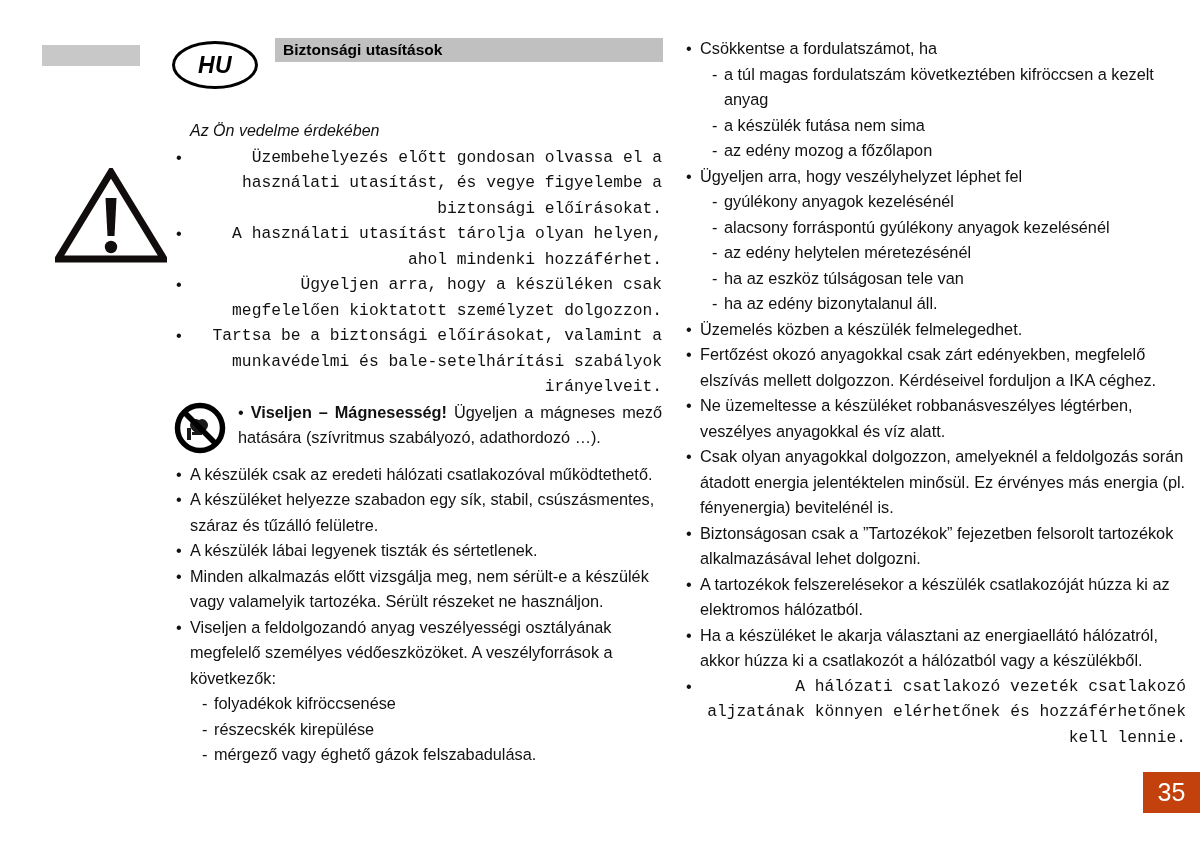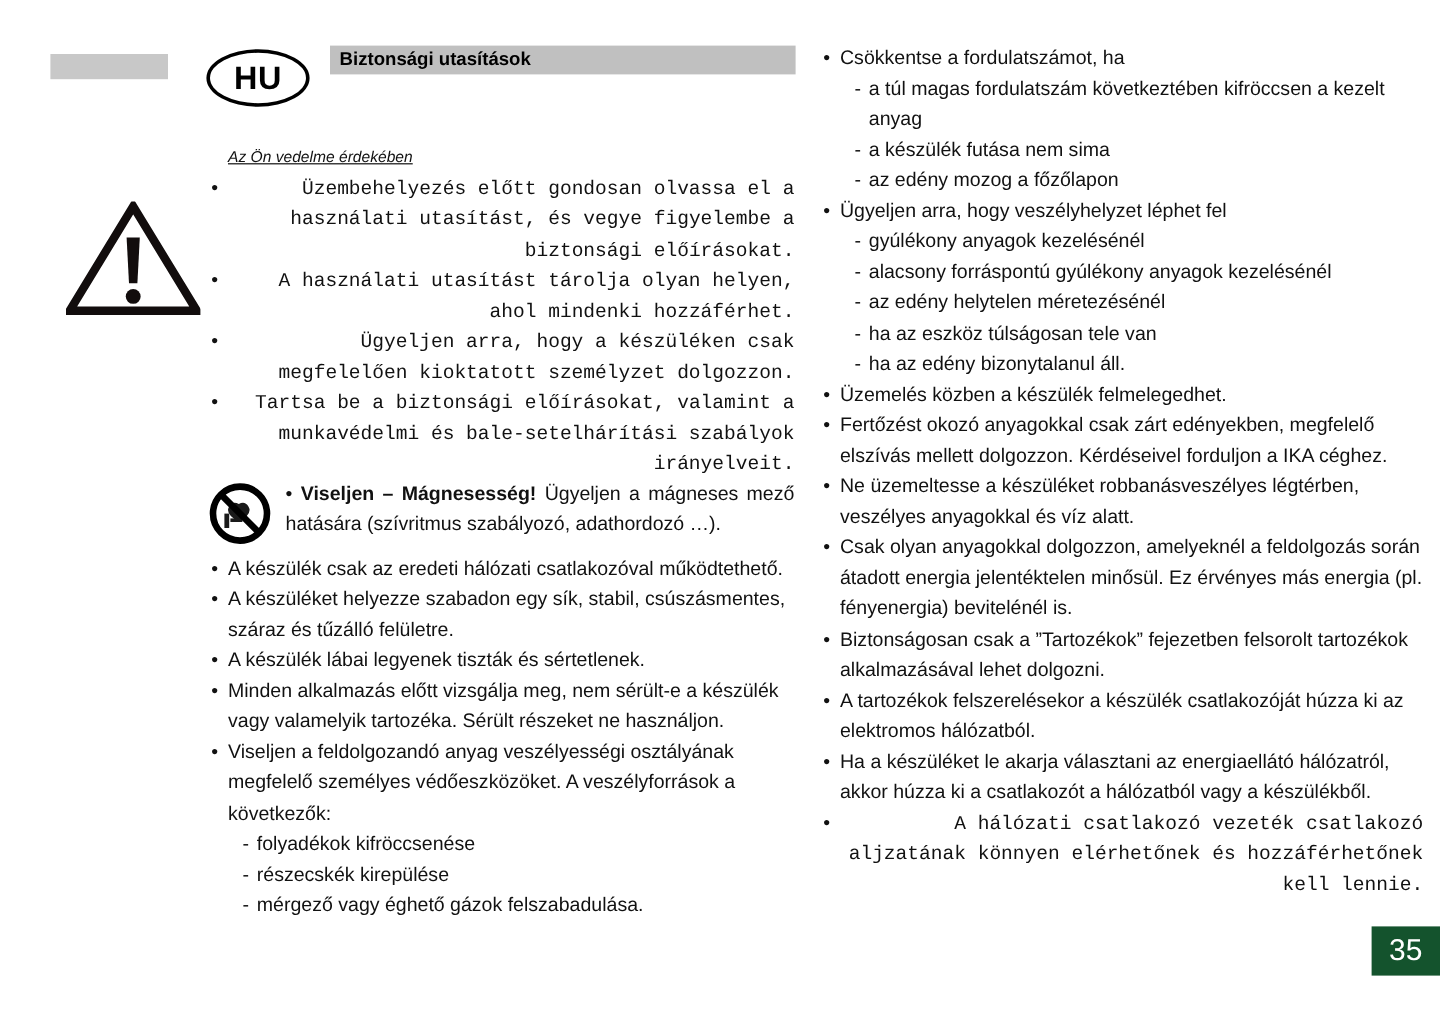--- a/index.html
+++ b/index.html
@@ -32,24 +32,25 @@
     width: 86px;
     height: 48px;
     border: 3px solid #000;
     border-radius: 50%;
     display: flex;
     align-items: center;
     justify-content: center;
     box-sizing: border-box;
   }
   .country-badge span {
-    font-size: 27px;
+    font-size: 23px;
     font-weight: bold;
     letter-spacing: 0.5px;
     line-height: 1;
+    font-style: italic;
   }
   .title-bar {
     position: absolute;
     left: 275px;
     top: 38px;
     width: 388px;
     height: 24px;
     background: #c0c0c0;
     display: flex;
     align-items: center;
@@ -75,23 +76,22 @@
     position: absolute;
     font-size: 16.3px;
     line-height: 25.5px;
     color: #111;
   }
   .col-left  { left: 176px; top: 118px;  width: 486px; }
   .col-right { left: 686px; top: 36px;   width: 500px; }
 
   .section-head {
     font-style: italic;
-    text-decoration: underline;
     margin: 0 0 1px 14px;
-    font-size: 13px;
+    font-size: 16px;
   }
 
   ul.bullets {
     list-style: none;
     margin: 0;
     padding: 0;
   }
   ul.bullets > li {
     position: relative;
     padding-left: 14px;
@@ -142,21 +142,21 @@
   }
   .magnet-text .lead { font-weight: bold; }
 
   
   .page-num {
     position: absolute;
     left: 1143px;
     top: 772px;
     width: 57px;
     height: 41px;
-    background: #14532d;
+    background: #c2410c;
     color: #fff;
     display: flex;
     align-items: center;
     justify-content: center;
   }
   .page-num span {
     font-size: 25px;
     font-weight: normal;
     line-height: 1;
   }

